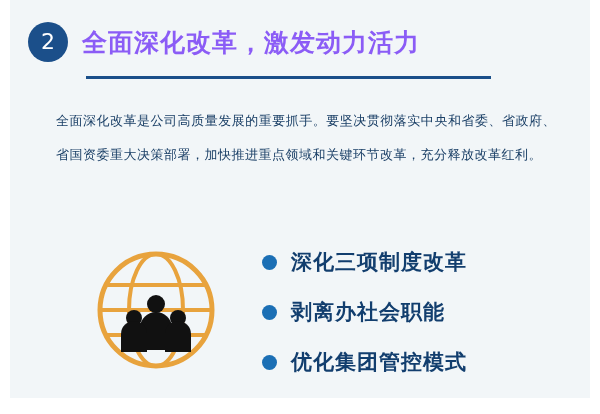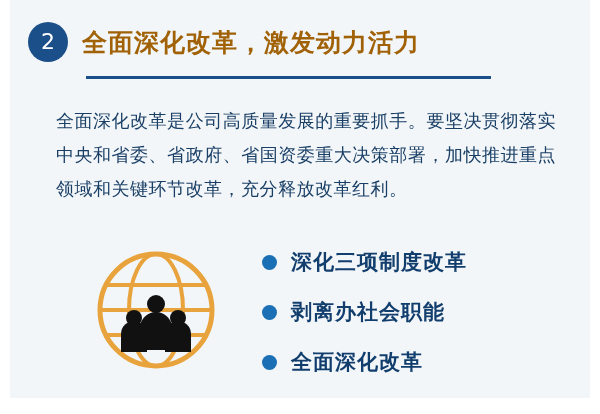--- a/index.html
+++ b/index.html
@@ -54,39 +54,39 @@
     color: #ffffff;
     font-size: 22px;
     line-height: 40px;
     text-align: center;
     font-family: "DejaVu Sans", sans-serif;
     flex: 0 0 auto;
   }
   .title {
     font-size: 25px;
     font-weight: bold;
-    color: #a16207;
+    color: #8b5cf6;
     letter-spacing: 1px;
     white-space: nowrap;
     text-align: center;
   }
   .title-rule {
     position: absolute;
     left: 86px;
     top: 76px;
     width: 405px;
     height: 3px;
     background: #1b4f8a;
   }
   .body-text {
     position: absolute;
     left: 56px;
     top: 104px;
     width: 500px;
-    font-size: 18px;
+    font-size: 13px;
     line-height: 34px;
     color: #1a3f66;
     text-align: justify;
     letter-spacing: 0.5px;
   }
   .globe {
     position: absolute;
     left: 92px;
     top: 246px;
     width: 128px;
@@ -160,17 +160,17 @@
     <div class="bullet-row">
       <span class="dot"></span>
       <span class="bullet-label">深化三项制度改革</span>
     </div>
     <div class="bullet-row">
       <span class="dot"></span>
       <span class="bullet-label">剥离办社会职能</span>
     </div>
     <div class="bullet-row">
       <span class="dot"></span>
-      <span class="bullet-label">全面深化改革</span>
+      <span class="bullet-label">优化集团管控模式</span>
     </div>
   </div>
 
 </div>
 
 </body></html>

